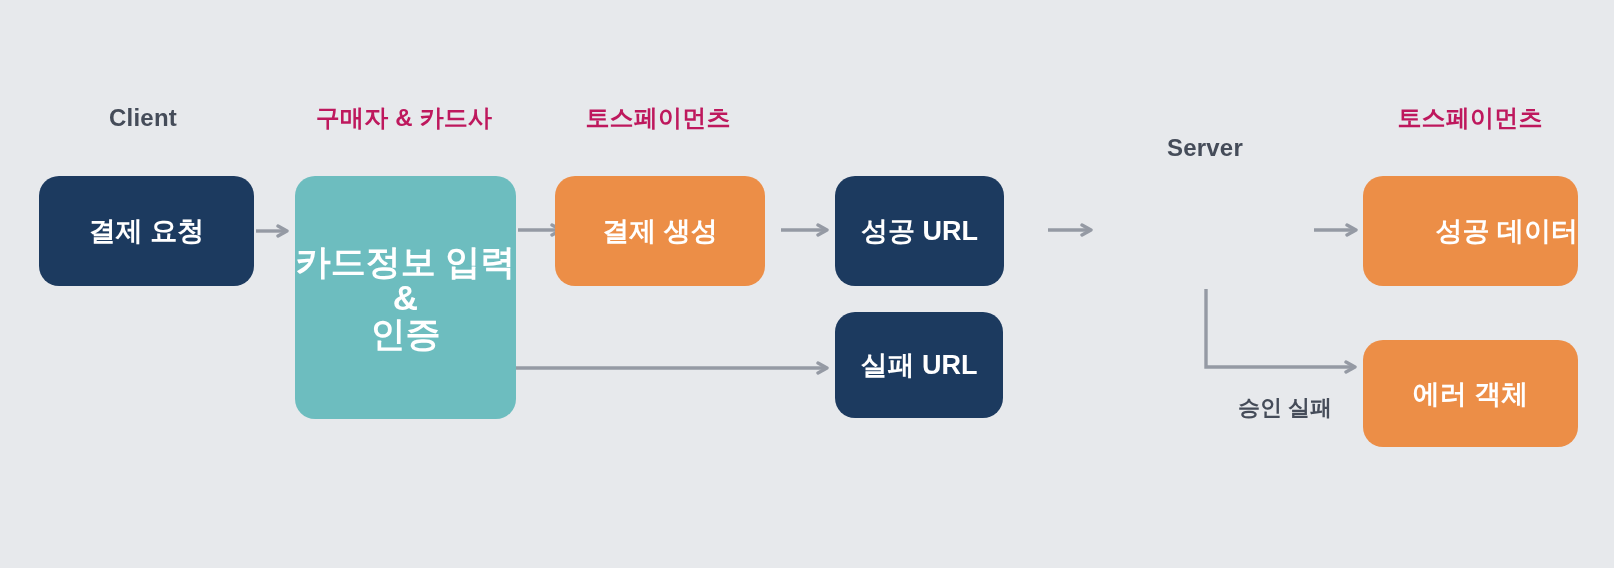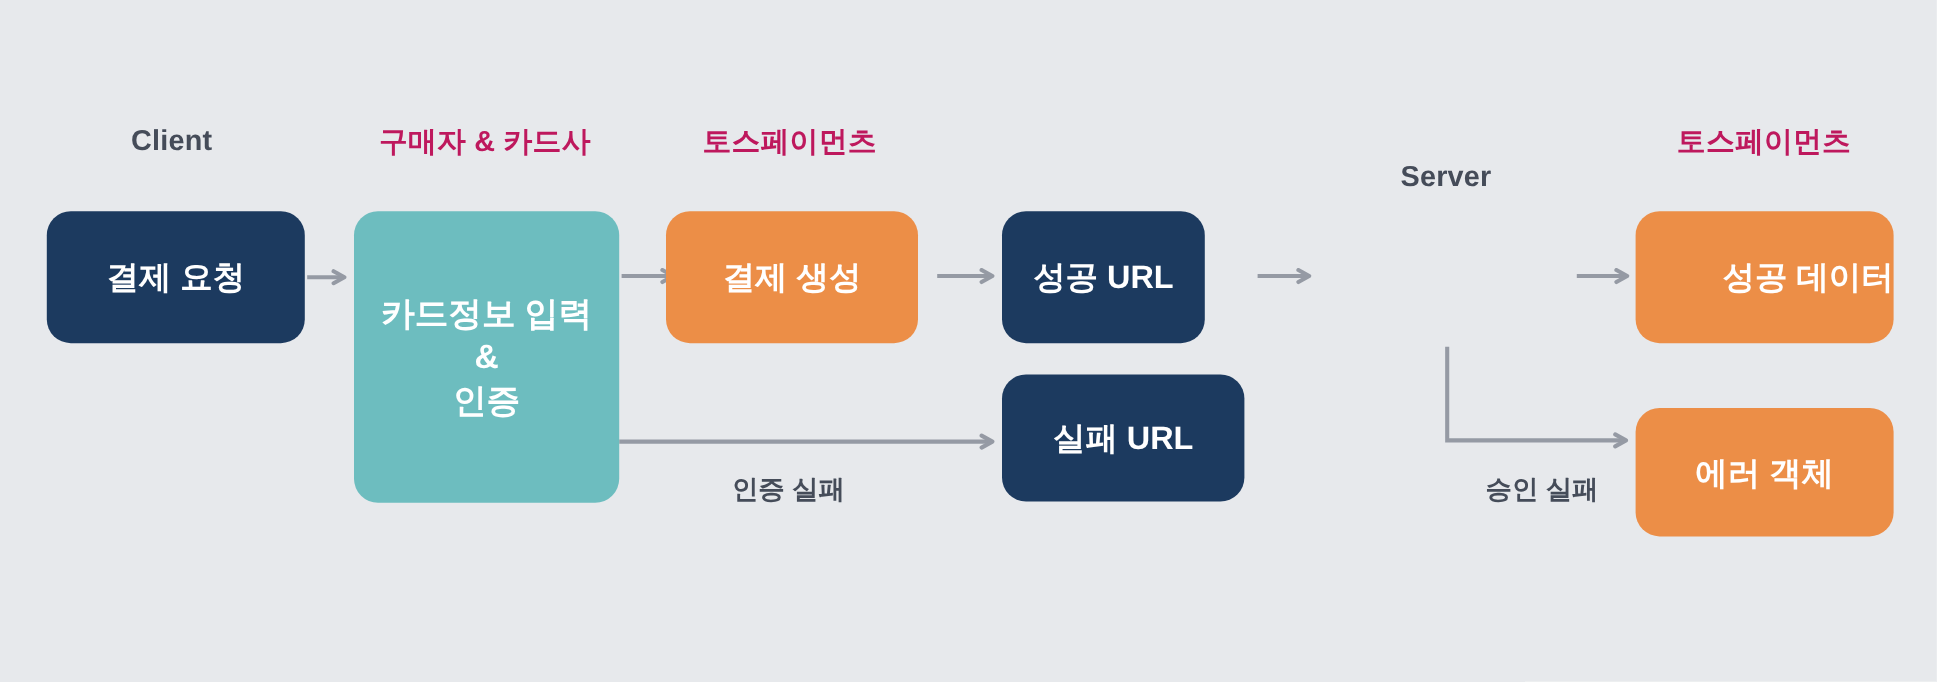--- a/index.html
+++ b/index.html
@@ -35,21 +35,21 @@
     justify-content: center;
     color: #ffffff;
     font-size: 27px;
     font-weight: 700;
     text-align: center;
     white-space: nowrap;
   }
   .navy   { background: #1c3a5f; }
   .orange { background: #ec8e47; }
   .teal   { background: #6dbdbf; }
-  .node.multi { font-size: 28px; line-height: 36px; }
+  .node.multi { font-size: 35px; line-height: 36px; }
   .edge-label {
     position: absolute;
     width: 220px;
     text-align: center;
     font-size: 22px;
     font-weight: 700;
     color: #454c59;
     white-space: nowrap;
   }
   svg.wires {
@@ -101,24 +101,23 @@
 
   <div class="node navy" style="left:835px; top:176px; width:169px; height:110px;">
     <span>성공 URL</span>
   </div>
 
 
   <div class="node orange" style="left:1363px; top:176px; width:215px; height:110px;align-items:flex-end;">
     <span>성공 데이터</span>
   </div>
 
-  <div class="node navy" style="left:835px; top:312px; width:202px; height:106px;">
+  <div class="node navy" style="left:835px; top:312px; width:168px; height:106px;">
     <span>실패 URL</span>
   </div>
 
   <div class="node orange" style="left:1363px; top:313px; width:215px; height:107px;margin-top:27px;">
     <span>에러 객체</span>
   </div>
 
-  <div class="edge-label" style="left:547px; top:393px;">인증 실패</div>
   <div class="edge-label" style="left:1175px; top:393px;">승인 실패</div>
 
 </div>
 
 </body></html>

